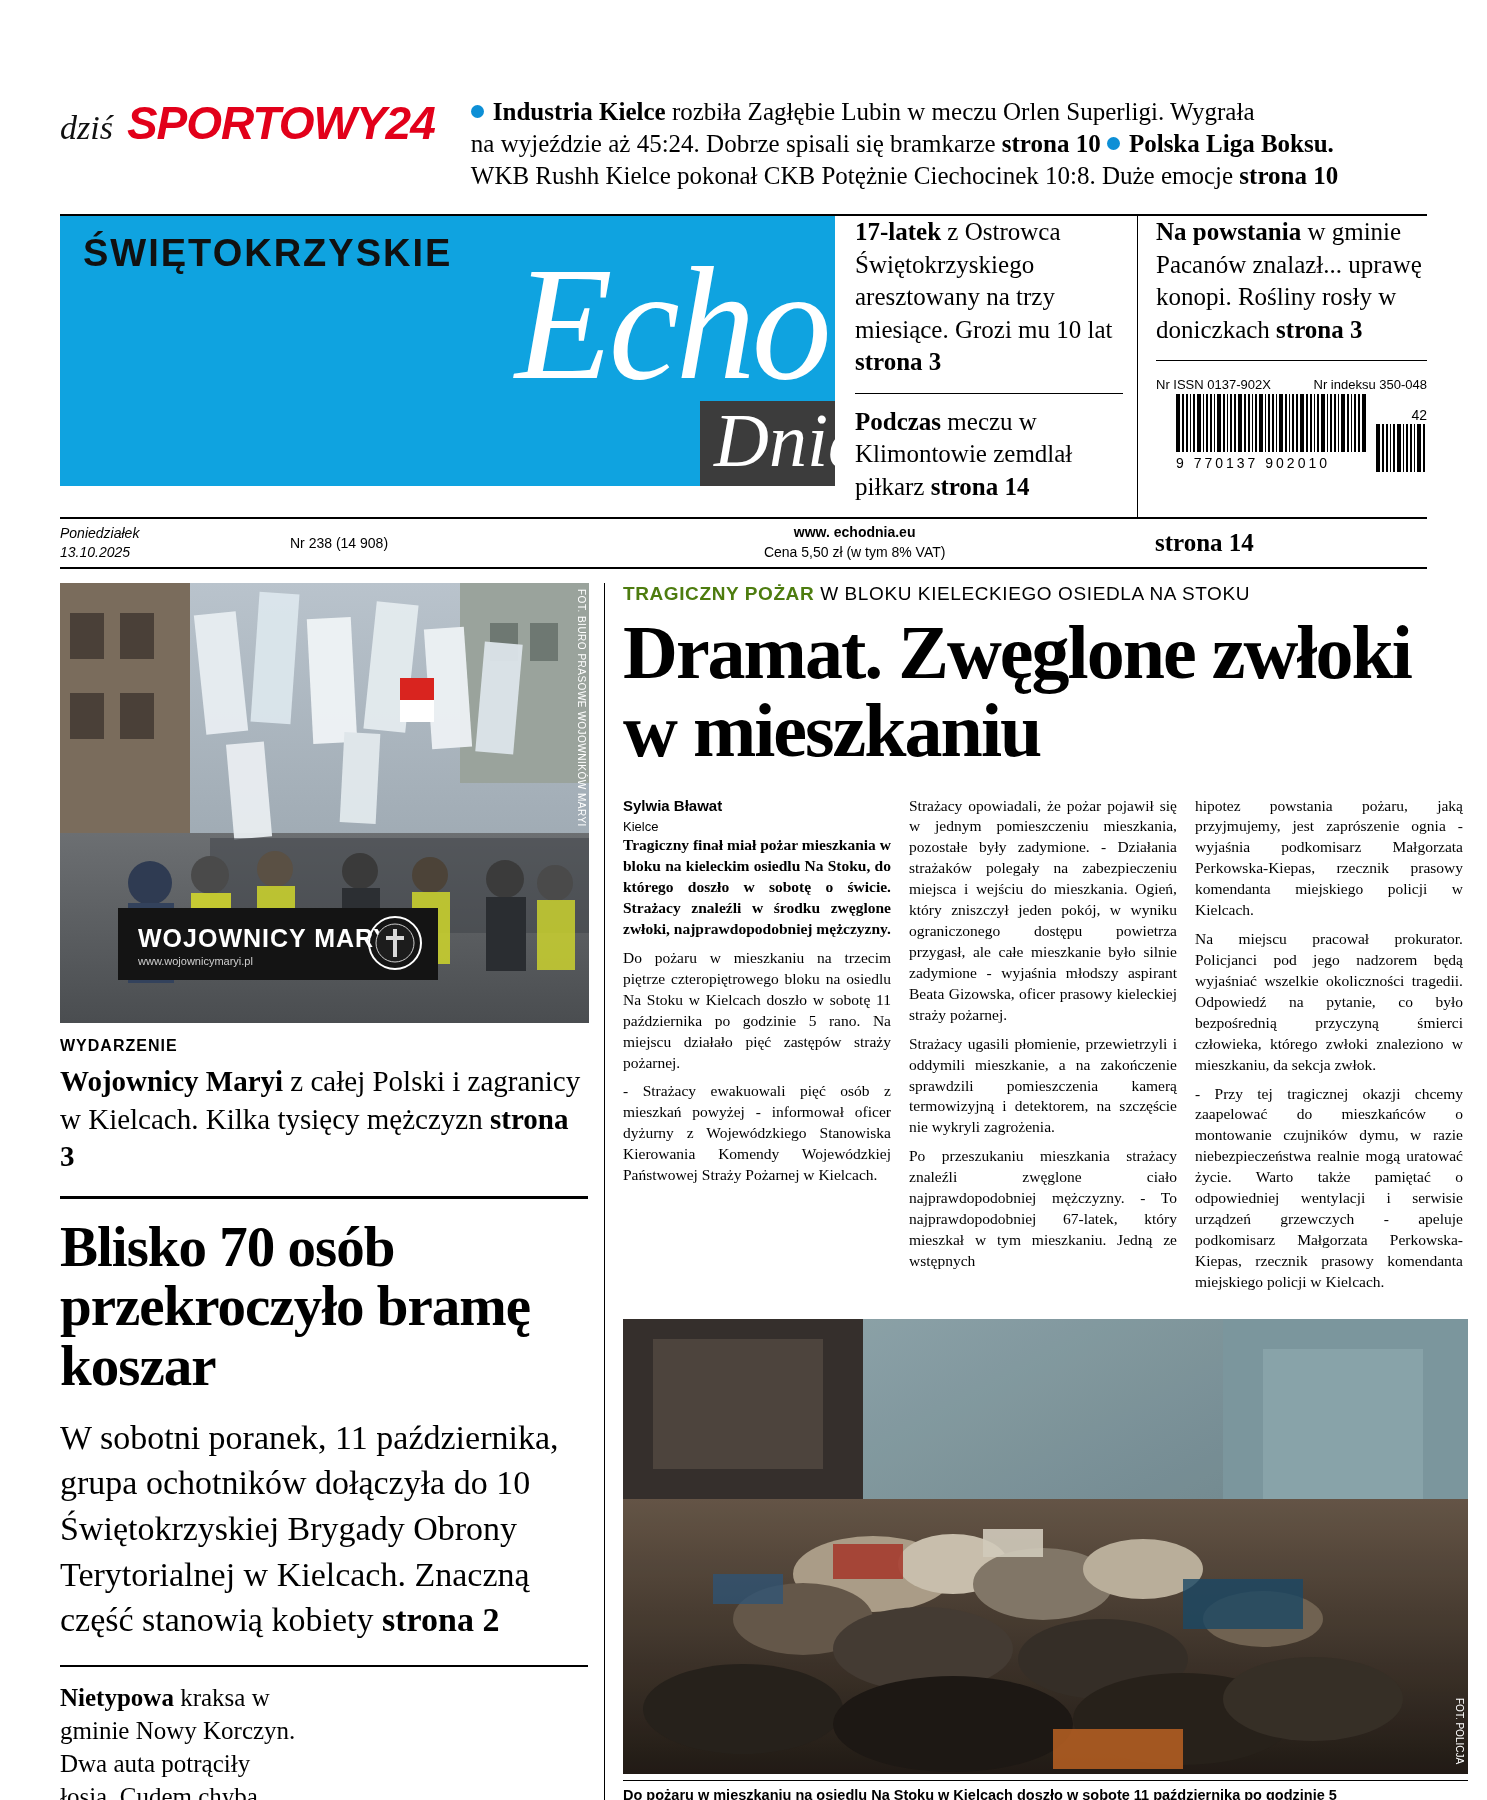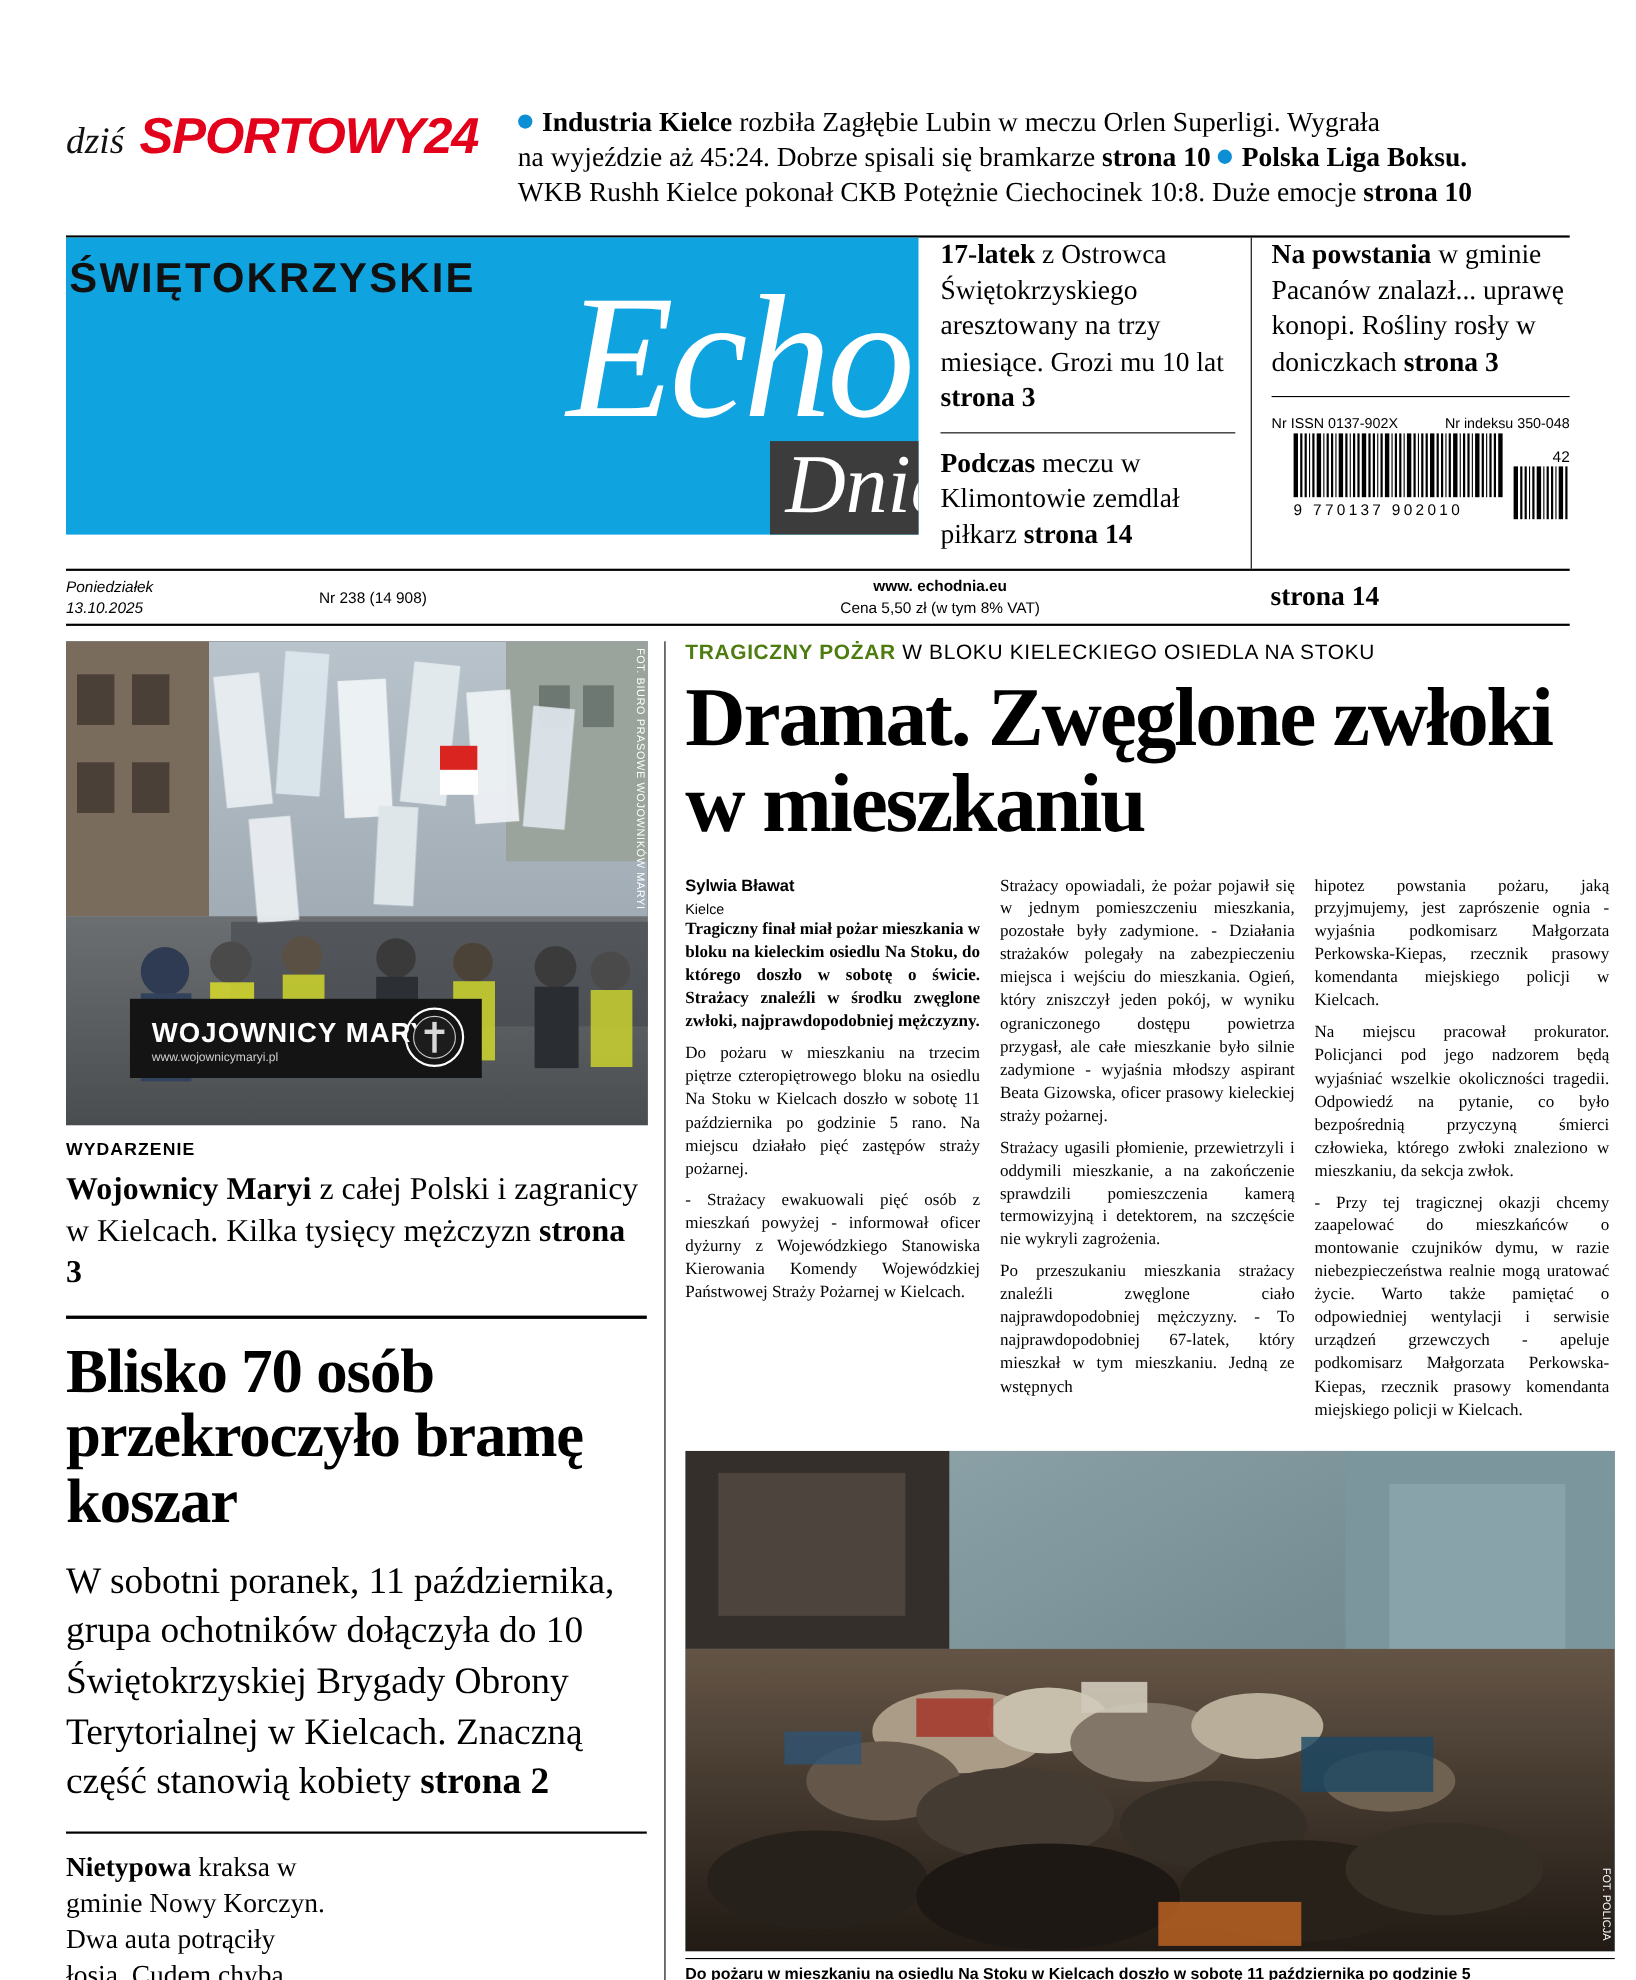--- a/index.html
+++ b/index.html
@@ -20,21 +20,21 @@
   .topstrip-left { display: flex; align-items: baseline; flex: 0 0 auto; padding-right: 22px; }
   .dzis { font-style: italic; font-size: 34px; color: #111; margin-right: 14px; font-family: "Liberation Serif", serif; }
   .sportowy { font-family: "Liberation Sans", sans-serif; font-weight: bold; font-size: 46px; color: #e2001a; letter-spacing: -1px; font-style: italic; }
   .topstrip-right { flex: 1; font-size: 25px; line-height: 1.28; padding-left: 14px; }
   .bullet { display: inline-block; width: 13px; height: 13px; border-radius: 50%; background: #0d8fd6; margin-right: 9px; vertical-align: 2px; }
   .b { font-weight: bold; }
 
   
   .masthead { display: flex; margin-top: 22px; border-top: 2px solid #000; padding-top: 0; }
   .logo-box { width: 815px; height: 270px; background: #0fa3e0; position: relative; overflow: hidden; }
-  .swietokrzyskie { position: absolute; top: 16px; left: 3px; font-family: "Liberation Sans", sans-serif; font-weight: bold; font-size: 38px; letter-spacing: 2px; color: #111; }
+  .swietokrzyskie { position: absolute; top: 16px; left: 23px; font-family: "Liberation Sans", sans-serif; font-weight: bold; font-size: 38px; letter-spacing: 2px; color: #111; }
   .echo { position: absolute; left: 455px; top: 36px; font-family: "Liberation Serif", serif; font-style: italic; font-size: 160px; color: #fff; line-height: 0.9; font-weight: normal; letter-spacing: -4px; }
   .dnia { position: absolute; left: 640px; top: 185px; background: #3c3c3c; color: #fff; font-family: "Liberation Serif", serif; font-style: italic; font-size: 76px; padding: 0 14px 6px 14px; line-height: 1.05; }
 
   .mast-right { flex: 1; padding-left: 20px; display: flex; flex-direction: column; }
   .mast-teasers { display: flex; flex: 0 0 auto; }
   .teaser-col { font-size: 25px; line-height: 1.30; }
   .teaser-col.left { width: 282px; padding-right: 14px; }
   .teaser-col.right { width: 290px; padding-left: 18px; border-left: 1px solid #000; }
   .teaser-block { margin-bottom: 14px; }
   .rule-h { border-top: 1px solid #000; margin: 10px 0 12px 0; }

